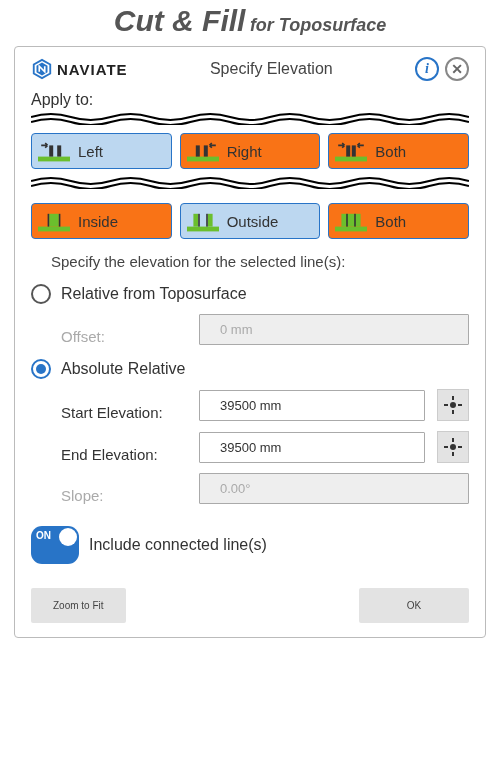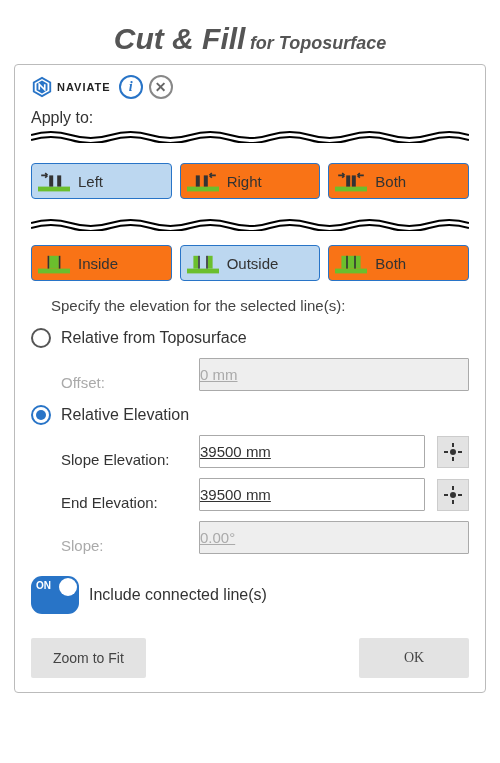--- a/index.html
+++ b/index.html
@@ -1,75 +1,76 @@
 <!DOCTYPE html>
 <html><head>
 <meta charset="utf-8">
 <style>
   * { box-sizing: border-box; margin: 0; padding: 0; font-family: Arial, Helvetica, sans-serif; }
   body { background: #fff; width: 500px; height: 763px; position: relative; }
-  .title-row { text-align: center; padding: 22px 0 4px; color: #555; }
+  .title-row { text-align: center; padding: 4px 0 4px; color: #555; }
   .title-big { font-style: italic; font-weight: bold; font-size: 30px; color: #555; }
   .title-small { font-style: italic; font-weight: bold; font-size: 18px; color: #555; }
   .dialog { margin: 4px 14px 10px; border: 1px solid #bbb; border-radius: 4px; padding: 10px 16px 14px; }
   .hdr { display: flex; align-items: center; gap: 8px; }
   .hdr-title { flex: 1; text-align: center; font-size: 16px; color: #444; }
   .brand { display: flex; align-items: center; gap: 4px; }
-  .brand-text { font-weight: bold; letter-spacing: 1px; font-size: 11px; color: #222; }
+  .brand-text { font-weight: bold; letter-spacing: 1px; font-size: 15px; color: #222; }
   .hex { width: 22px; height: 22px; }
   .hdr-icons { display: flex; gap: 6px; }
   .circ-btn { width: 24px; height: 24px; border: 2px solid #888; border-radius: 50%; display: flex; align-items: center; justify-content: center; background: #fff; cursor: pointer; }
   .circ-btn.info { border-color: #2874c7; color: #2874c7; }
   .circ-btn svg, .circ-btn span { pointer-events: none; }
   .circ-btn.info span { font-weight: bold; font-style: italic; font-family: Georgia, serif; font-size: 14px; }
   .circ-btn.close span { font-weight: bold; font-size: 14px; color: #666; line-height: 1; }
   .apply-label { margin-top: 10px; font-size: 16px; color: #333; }
   .wavy { width: 100%; height: 16px; }
-  .btn-row { display: flex; gap: 8px; margin: 16px 0; }
+  .btn-row { display: flex; gap: 8px; margin: 4px 0; }
   .opt-btn { flex: 1; border: 1px solid #2874c7; border-radius: 4px; background: #f97316; padding: 6px 6px; display: flex; align-items: center; gap: 8px; cursor: pointer; font-size: 15px; color: #333; }
   .opt-btn.selected { background: #bcd7f0; }
   .ico { width: 32px; height: 22px; flex-shrink: 0; }
   .spec-label { margin-top: 14px; font-size: 15px; color: #444; margin-left: 20px; }
   .radio-row { display: flex; align-items: center; gap: 10px; margin-top: 14px; }
   .radio { width: 20px; height: 20px; border: 2.5px solid #555; border-radius: 50%; display: inline-flex; align-items: center; justify-content: center; cursor: pointer; }
   .radio.on { border-color: #2874c7; }
   .radio.on::after { content: ""; width: 10px; height: 10px; background: #2874c7; border-radius: 50%; }
   .radio-label { font-size: 16px; color: #333; }
   .field-row { display: flex; align-items: flex-end; gap: 8px; margin-top: 10px; padding-left: 30px; }
   .field-label { width: 130px; font-size: 15px; color: #333; }
   .field-label.disabled { color: #aaa; }
-  .field-input { flex: 1; border: 1px solid #aaa; background: #fff; padding: 7px 0; font-size: 15px; color: #333; border-radius: 1px; text-decoration: underline; }
+  .field-input { flex: 1; border: 1px solid #aaa; background: #fff; padding: 7px 20px; font-size: 13px; color: #333; border-radius: 1px; }
   .field-input.disabled { background: #eee; color: #aaa; }
   .pick-btn { width: 32px; height: 32px; background: #e3e3e3; border: 1px solid #ccc; display: flex; align-items: center; justify-content: center; cursor: pointer; margin-left: 4px; }
   .toggle-row { display: flex; align-items: center; gap: 10px; margin-top: 22px; }
   .toggle { width: 48px; height: 38px; background: #2874c7; border-radius: 11px; position: relative; cursor: pointer; }
   .toggle-knob { width: 18px; height: 18px; background: #fff; border-radius: 50%; position: absolute; top: 2px; right: 2px; }
   .toggle-text { position: absolute; left: 5px; top: 4px; font-size: 10px; color: #fff; font-weight: bold; }
   .btn-bar { display: flex; justify-content: space-between; margin-top: 24px; }
-  .btn { background: #e3e3e3; border: none; padding: 12px 22px; font-size: 14px; color: #444; cursor: pointer; border-radius: 2px; }
-  .btn-ok { min-width: 110px; font-family: Liberation Serif, serif; }
+  .btn { background: #e3e3e3; border: none; padding: 12px 22px; font-size: 10px; color: #444; cursor: pointer; border-radius: 2px; }
+  .btn-ok { min-width: 110px; }
 </style>
 </head>
 <body>
 
 <div class="title-row">
   <span class="title-big">Cut &amp; Fill</span>
   <span class="title-small">for Toposurface</span>
 </div>
 
 <div class="dialog">
   <div class="hdr">
     <div class="brand">
       <svg class="hex" viewBox="0 0 24 24">
         <polygon points="12,2 21,7 21,17 12,22 3,17 3,7" fill="#fff" stroke="#2874c7" stroke-width="2"></polygon>
         <polygon points="12,5 18,8.5 18,15.5 12,19 6,15.5 6,8.5" fill="#2874c7"></polygon>
         <path d="M9 15 L9 9 L15 15 L15 9" stroke="#fff" stroke-width="1.8" fill="none"></path>
       </svg>
       <span class="brand-text">NAVIATE</span>
     </div>
+    <div class="hdr-title">Specify Elevation</div>
     <div class="hdr-icons">
       <div class="circ-btn info">
           <span>i</span>
         </div>
       <div class="circ-btn close">
           <span>✕</span>
         </div>
     </div>
   </div>
 
@@ -153,24 +154,24 @@
     <span class="radio"></span>
     <span class="radio-label">Relative from Toposurface</span>
   </div>
   <div class="field-row">
     <span class="field-label disabled">Offset:</span>
     <div class="field-input disabled">0 mm</div>
   </div>
 
   <div class="radio-row">
     <span class="radio on"></span>
-    <span class="radio-label">Relative Elevation</span>
-  </div>
-  <div class="field-row">
-    <span class="field-label">Slope Elevation:</span>
+    <span class="radio-label">Absolute Relative</span>
+  </div>
+  <div class="field-row">
+    <span class="field-label">Start Elevation:</span>
     <div class="field-input">39500 mm</div>
     <div class="pick-btn">
       <svg width="18" height="18" viewBox="0 0 18 18">
         <circle cx="9" cy="9" r="3" fill="#333"></circle>
         <path d="M9 0 L9 4 M9 14 L9 18 M0 9 L4 9 M14 9 L18 9" stroke="#333" stroke-width="2"></path>
       </svg>
     </div>
   </div>
   <div class="field-row">
     <span class="field-label">End Elevation:</span>

